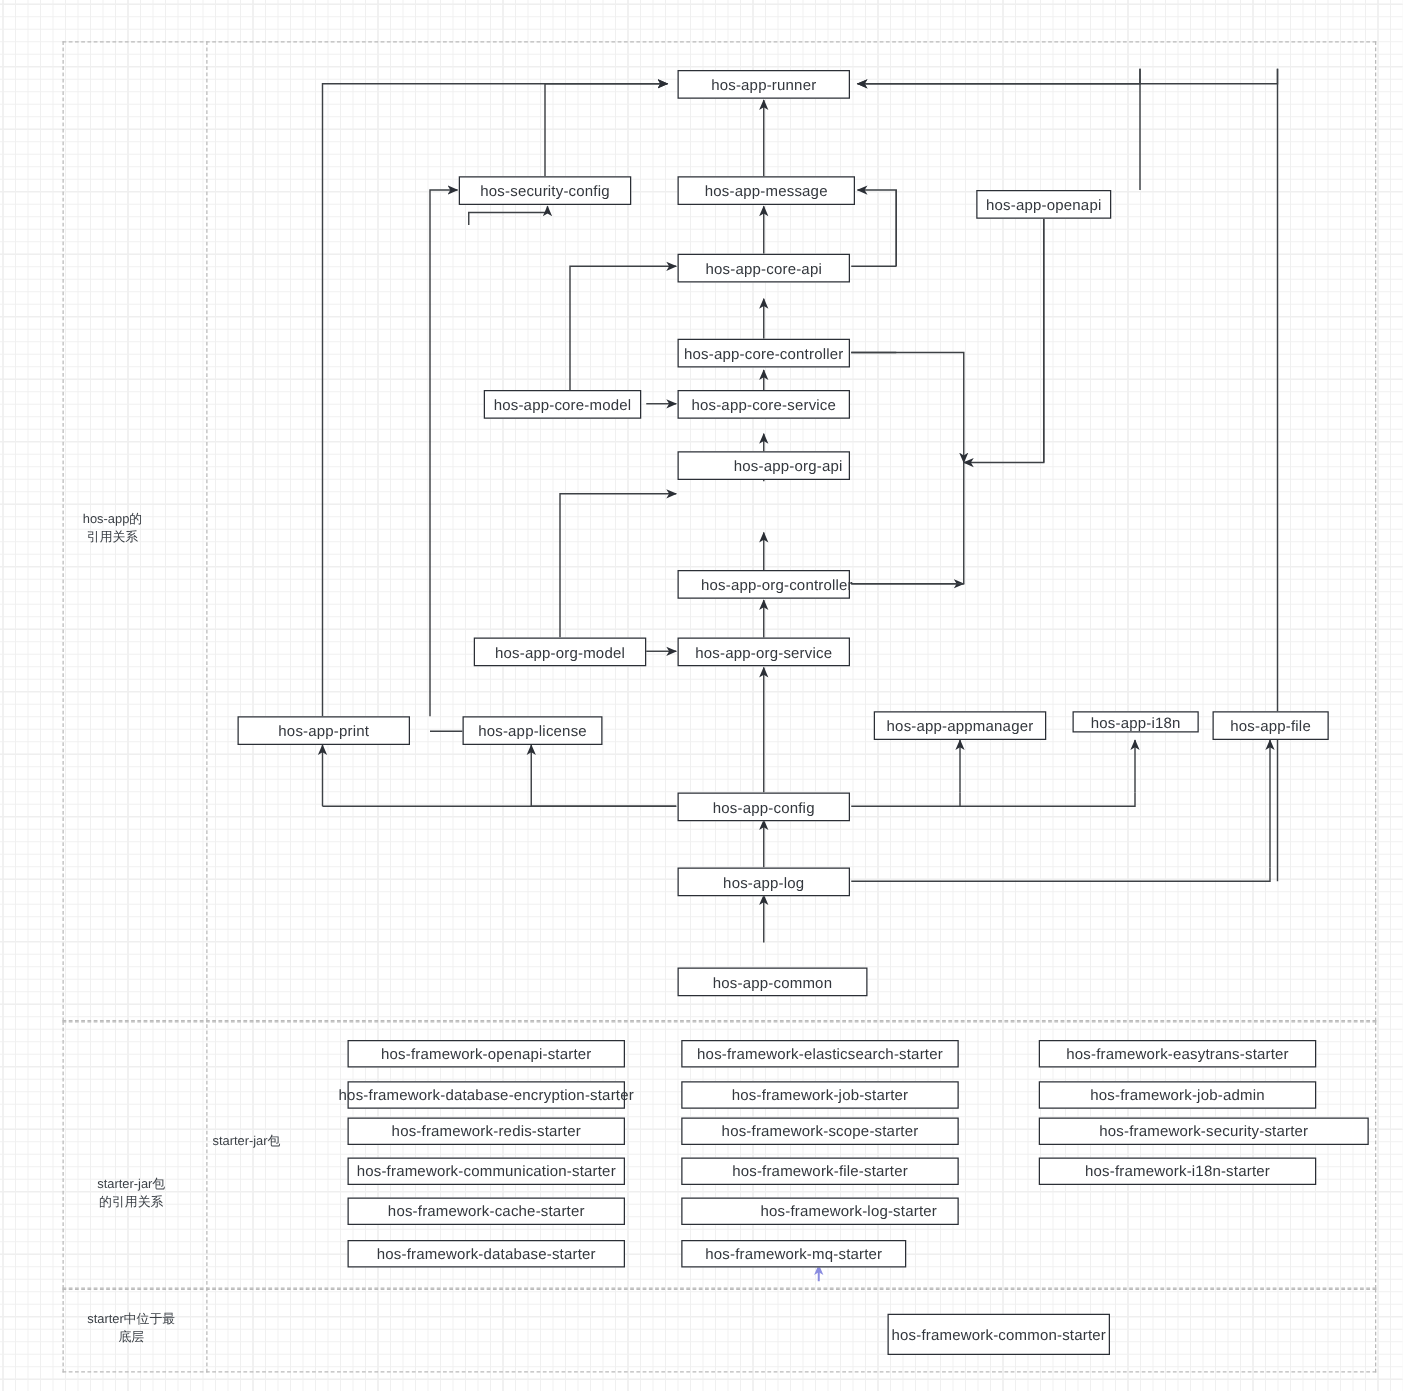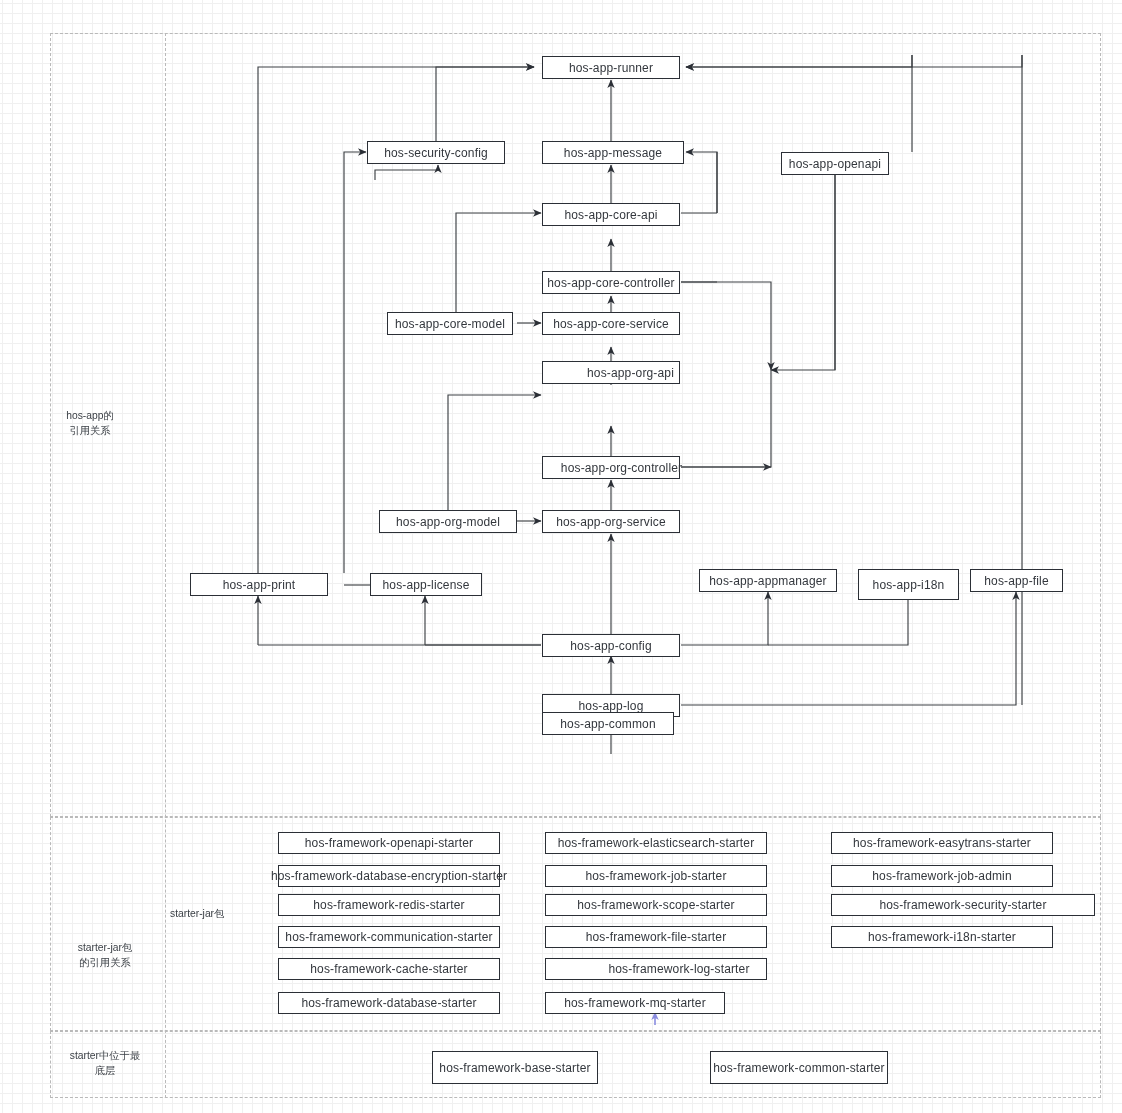--- a/index.html
+++ b/index.html
@@ -148,41 +148,40 @@
   <div class="node" style="left:542px;top:271px;width:138px;height:23px;">hos-app-core-controller</div>
   <div class="node" style="left:387px;top:312px;width:126px;height:23px;">hos-app-core-model</div>
   <div class="node" style="left:542px;top:312px;width:138px;height:23px;text-align:right;">hos-app-core-service</div>
   <div class="node" style="left:542px;top:361px;width:138px;height:23px;padding-left:39px;">hos-app-org-api</div>
   <div class="node" style="left:542px;top:456px;width:138px;height:23px;padding-left:21px;">hos-app-org-controller</div>
   <div class="node" style="left:379px;top:510px;width:138px;height:23px;">hos-app-org-model</div>
   <div class="node" style="left:542px;top:510px;width:138px;height:23px;">hos-app-org-service</div>
   <div class="node" style="left:190px;top:573px;width:138px;height:23px;">hos-app-print</div>
   <div class="node" style="left:370px;top:573px;width:112px;height:23px;">hos-app-license</div>
   <div class="node" style="left:699px;top:569px;width:138px;height:23px;">hos-app-appmanager</div>
-  <div class="node" style="left:858px;top:569px;width:101px;height:31px;">hos-app-i18n</div>
+  <div class="node" style="left:858px;top:569px;width:101px;height:17px;">hos-app-i18n</div>
   <div class="node" style="left:970px;top:569px;width:93px;height:23px;">hos-app-file</div>
   <div class="node" style="left:542px;top:634px;width:138px;height:23px;">hos-app-config</div>
   <div class="node" style="left:542px;top:694px;width:138px;height:23px;">hos-app-log</div>
-  <div class="node" style="left:542px;top:712px;width:132px;height:23px;">hos-app-common</div>
+  <div class="node" style="left:542px;top:774px;width:152px;height:23px;">hos-app-common</div>
 
   <div class="node" style="left:278px;top:832px;width:222px;height:22px;">hos-framework-openapi-starter</div>
   <div class="node" style="left:278px;top:865px;width:222px;height:22px;">hos-framework-database-encryption-starter</div>
   <div class="node" style="left:278px;top:894px;width:222px;height:22px;">hos-framework-redis-starter</div>
   <div class="node" style="left:278px;top:926px;width:222px;height:22px;">hos-framework-communication-starter</div>
   <div class="node" style="left:278px;top:958px;width:222px;height:22px;">hos-framework-cache-starter</div>
   <div class="node" style="left:278px;top:992px;width:222px;height:22px;">hos-framework-database-starter</div>
 
   <div class="node" style="left:545px;top:832px;width:222px;height:22px;">hos-framework-elasticsearch-starter</div>
   <div class="node" style="left:545px;top:865px;width:222px;height:22px;">hos-framework-job-starter</div>
   <div class="node" style="left:545px;top:894px;width:222px;height:22px;">hos-framework-scope-starter</div>
   <div class="node" style="left:545px;top:926px;width:222px;height:22px;">hos-framework-file-starter</div>
   <div class="node" style="left:545px;top:958px;width:222px;height:22px;padding-left:46px;">hos-framework-log-starter</div>
   <div class="node" style="left:545px;top:992px;width:180px;height:22px;">hos-framework-mq-starter</div>
 
   <div class="node" style="left:831px;top:832px;width:222px;height:22px;">hos-framework-easytrans-starter</div>
   <div class="node" style="left:831px;top:865px;width:222px;height:22px;">hos-framework-job-admin</div>
   <div class="node" style="left:831px;top:894px;width:264px;height:22px;">hos-framework-security-starter</div>
   <div class="node" style="left:831px;top:926px;width:222px;height:22px;">hos-framework-i18n-starter</div>
 
-  <div class="node" style="left:432px;top:1051px;width:166px;height:33px;">hos-framework-base-starter</div>
   <div class="node" style="left:710px;top:1051px;width:178px;height:33px;">hos-framework-common-starter</div>
 
 </div>
 
 </body></html>

